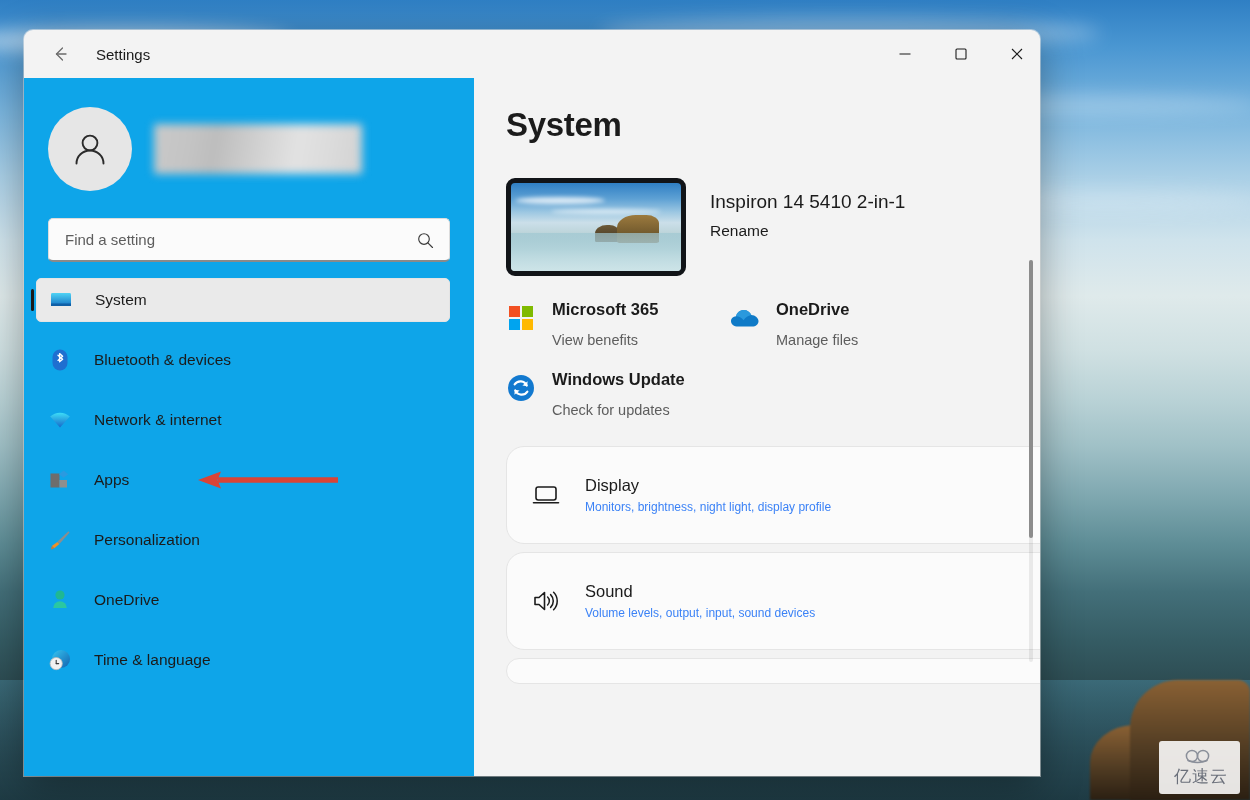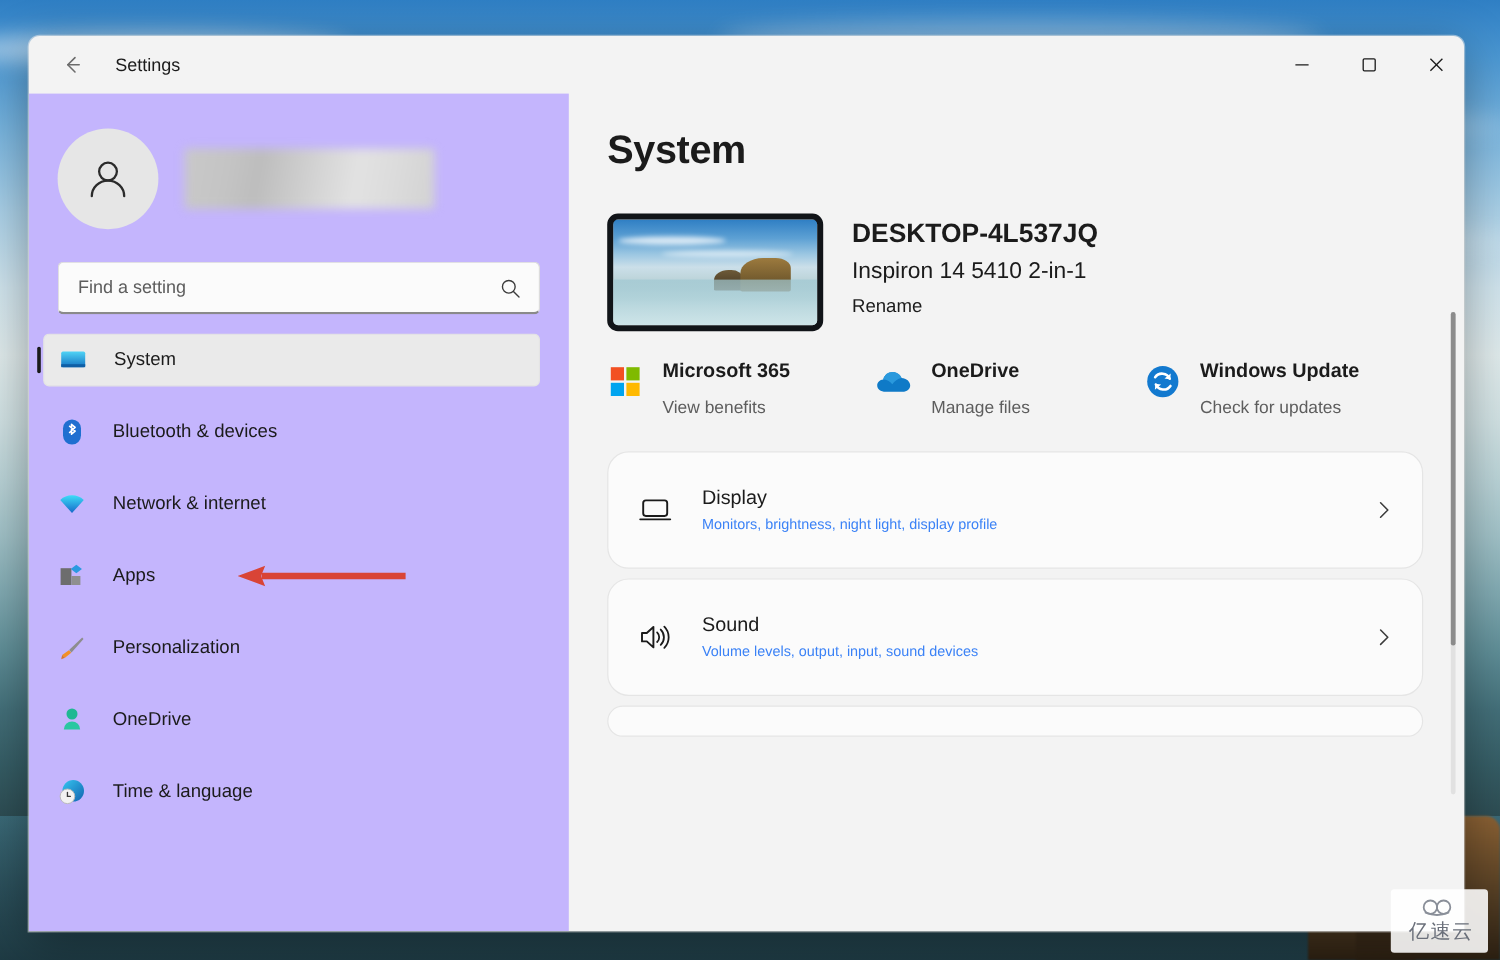--- a/index.html
+++ b/index.html
@@ -63,21 +63,21 @@
   }
   .water {
     position: absolute; left: 0; right: 0; bottom: 0; height: 120px;
     background: linear-gradient(to bottom, rgba(70,130,150,.55), rgba(30,60,70,.85));
   }
 
   
   #settings-window {
     position: absolute;
     left: 24px; top: 30px;
-    width: 1196px; height: 746px;
+    width: 1016px; height: 746px;
     background: #f3f3f3;
     border-radius: 9px 9px 0 0;
     box-shadow: 0 10px 40px rgba(0,0,0,.35), 0 0 0 1px rgba(255,255,255,.5);
     overflow: hidden;
     display: flex;
     flex-direction: column;
   }
 
   
   #titlebar {
@@ -112,21 +112,21 @@
 
   
   #window-body { flex: 1; display: flex; min-height: 0; }
 
   
   #sidebar {
     width: 450px;
     flex: 0 0 450px;
     padding: 0;
     display: flex; flex-direction: column;
-    background: #c4b5fd;
+    background: #0ea5e9;
   }
   #profile {
     display: flex; align-items: center;
     margin: 28px 0 0 24px;
     height: 86px;
   }
   #avatar {
     width: 84px; height: 84px; border-radius: 50%;
     background: #e6e6e6;
     display: flex; align-items: center; justify-content: center;
@@ -530,21 +530,20 @@
 
         <div id="device-row">
           <div id="device-thumb">
             <div class="tc1"></div>
             <div class="tc2"></div>
             <div class="trock2"></div>
             <div class="trock1"></div>
             <div class="twater"></div>
           </div>
           <div id="device-info">
-            <div id="device-name">DESKTOP-4L537JQ</div>
             <div id="device-model">Inspiron 14 5410 2-in-1</div>
             <div id="device-rename">Rename</div>
           </div>
         </div>
 
         <div id="quicklinks">
 
           <div class="ql">
             <div class="ql-icon">
               <svg width="26" height="26" viewBox="0 0 26 26">

